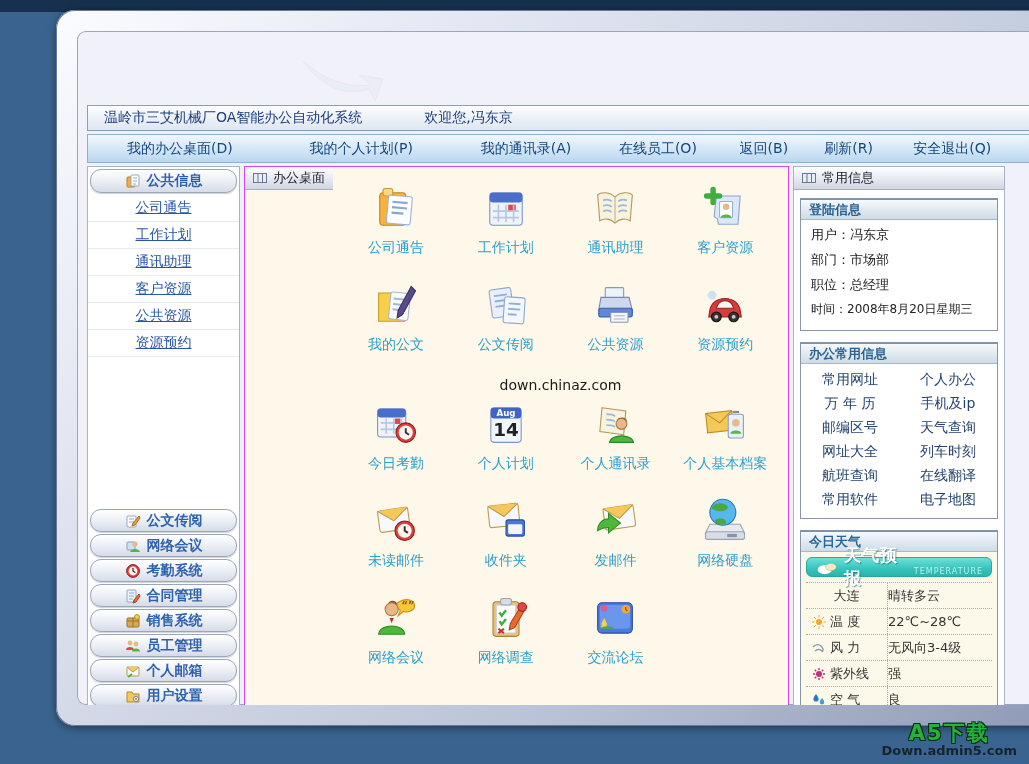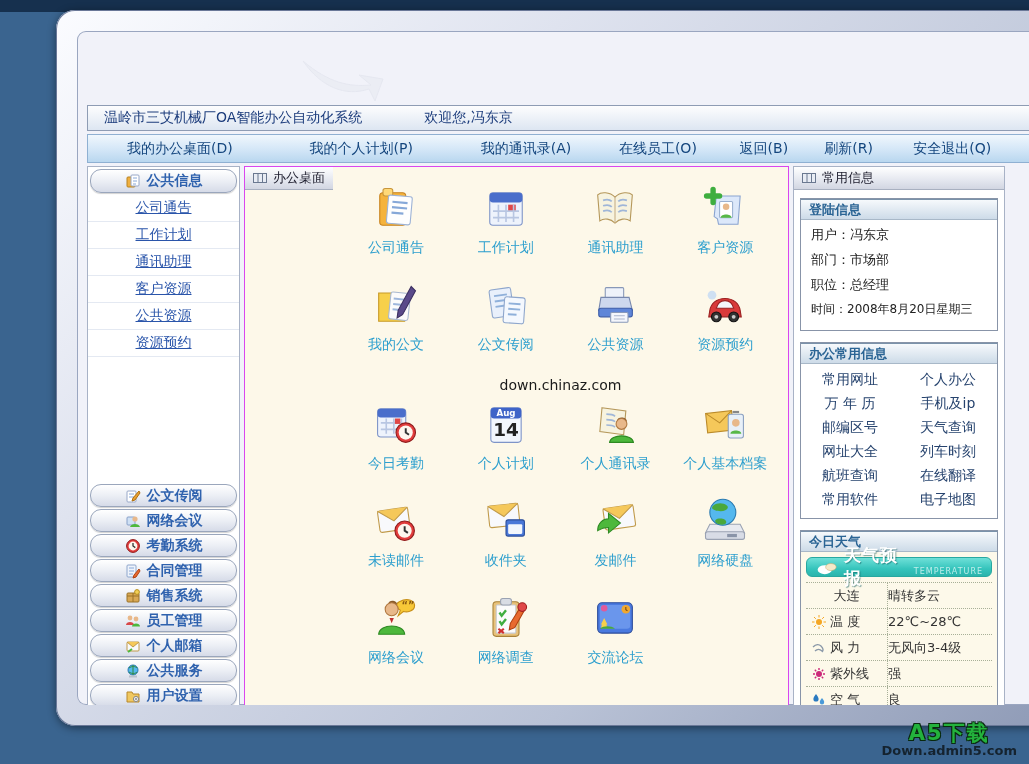--- a/index.html
+++ b/index.html
@@ -177,28 +177,20 @@
             <div class="panel-btn">
               <svg width="16" height="16" viewBox="0 0 16 16">
                   <rect x="2" y="4" width="12" height="9" rx="1" fill="#f8f9fc" stroke="#c09a4a"></rect>
                   <path d="M2 4l6 5 6-5" fill="#f5c85a" stroke="#c09a4a"></path>
                   <path d="M3 14l4-3" stroke="#4db83c" stroke-width="2"></path>
                 </svg>
               <span>个人邮箱</span>
             </div>
             <div class="panel-btn">
               <svg width="16" height="16" viewBox="0 0 16 16">
-                  <circle cx="8" cy="7" r="5" fill="#55b8ee" stroke="#2a7ab0"></circle>
-                  <path d="M4 5c3-2 6-2 8 0M4 9c3 2 6 2 8 0M8 2v10" stroke="#2e8a3c" fill="none"></path>
-                  <rect x="4" y="12.5" width="8" height="2" fill="#b8c0cc"></rect>
-                </svg>
-              <span>公共服务</span>
-            </div>
-            <div class="panel-btn">
-              <svg width="16" height="16" viewBox="0 0 16 16">
                   <path d="M2 4h5l1 2h6v8H2z" fill="#f0c860" stroke="#b8882a"></path>
                   <circle cx="11" cy="11" r="2.6" fill="#ececec" stroke="#888"></circle>
                   <circle cx="11" cy="11" r="1" fill="#888"></circle>
                 </svg>
               <span>用户设置</span>
             </div>
           </div>
         </div>
 
         <div class="main">

